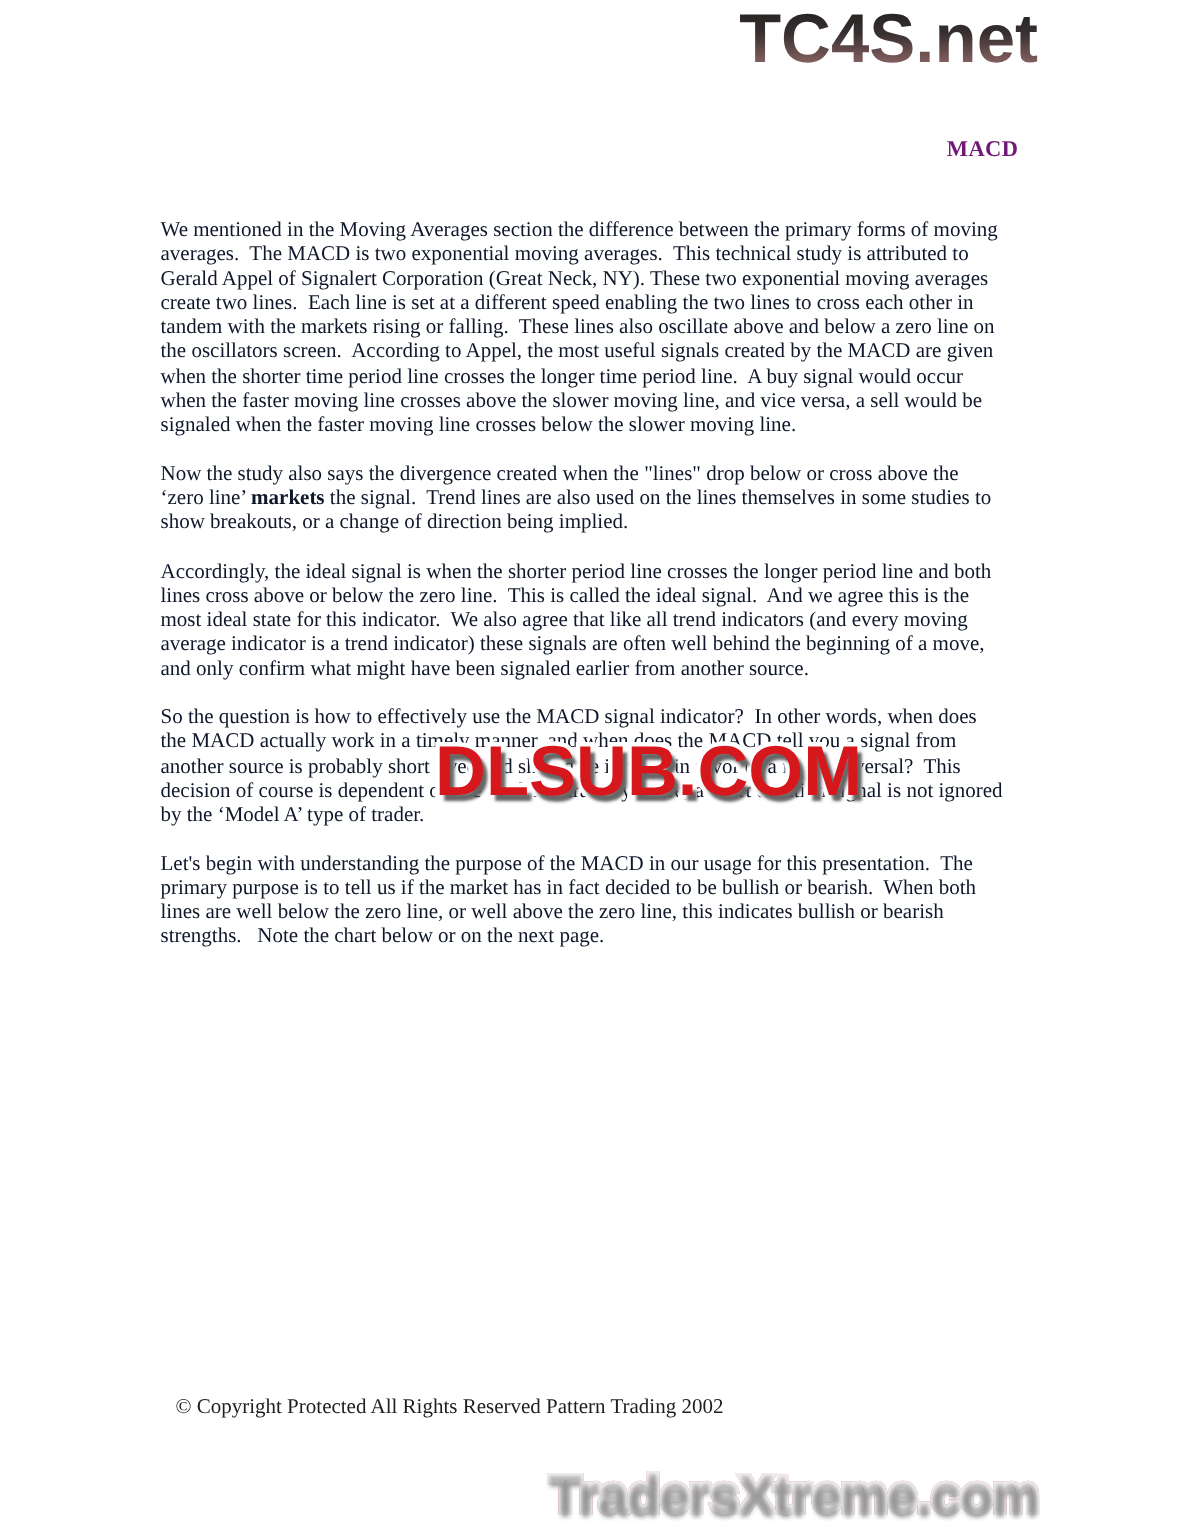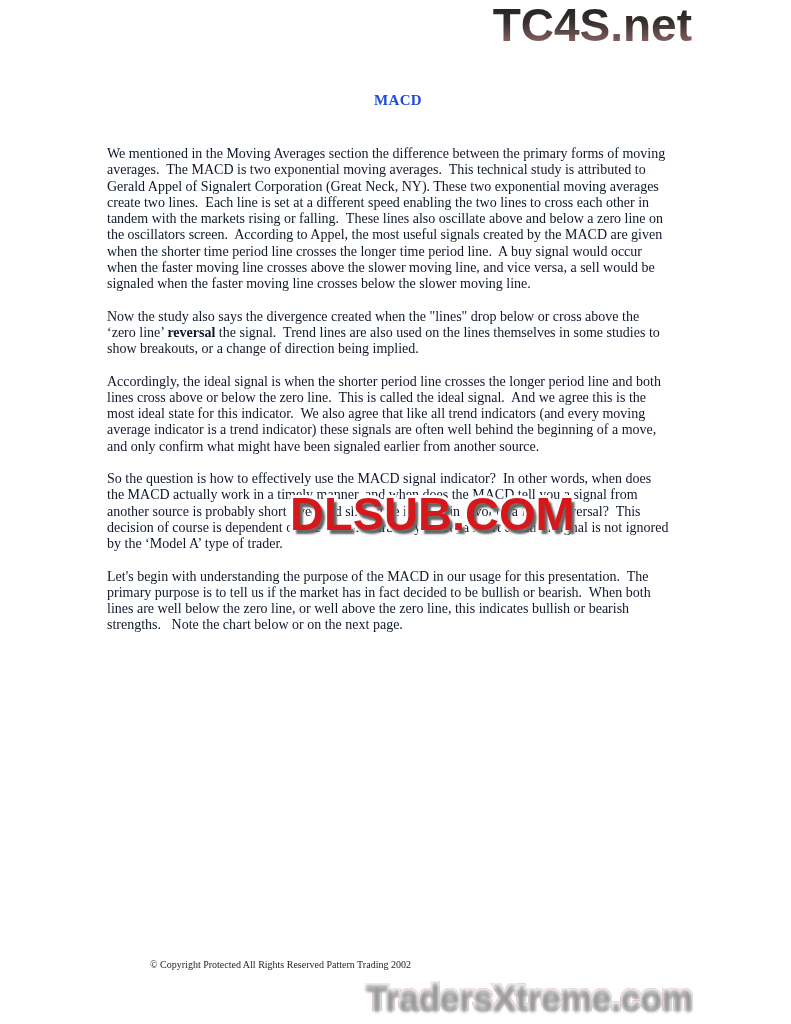--- a/index.html
+++ b/index.html
@@ -33,24 +33,24 @@
     }
   }
 
   
   .doc-title {
     position: absolute;
     top: 92px;
     left: 117px;
     width: 562px;
     margin: 0;
-    text-align: center;
+    text-align: right;
     font-size: 15px;
     font-weight: bold;
-    color: #1d4ed8;
+    color: #701a75;
     letter-spacing: 0.3px;
   }
 
   
   .body-text {
     position: absolute;
     top: 146px;
     left: 107px;
     width: 563px;
     font-size: 14px;
@@ -75,24 +75,23 @@
     -webkit-text-stroke: 6px #ffffff;
     paint-order: stroke fill;
     text-shadow: 3px 4px 2px rgba(75, 75, 75, 0.85);
     margin-left: 38px;
   }
 
   
   .copyright {
     position: absolute;
     left: 117px;
-    top: 959px;
-    font-size: 10px;
+    top: 931px;
+    font-size: 14px;
     color: #1e1e1e;
-    margin-left: 33px;
   }
 
   
   .tx-logo {
     position: absolute;
     top: 977px;
     right: 3px;
     font-family: "Liberation Sans", sans-serif;
     font-weight: bold;
     font-size: 35px;
@@ -116,21 +115,21 @@
 
 <div class="page">
 
   <div class="tc4s-logo">TC4S.net</div>
 
   <h1 class="doc-title">MACD</h1>
 
   <div class="body-text">
     <p>We mentioned in the Moving Averages section the difference between the primary forms of moving averages.  The MACD is two exponential moving averages.  This technical study is attributed to Gerald Appel of Signalert Corporation (Great Neck, NY). These two exponential moving averages create two lines.  Each line is set at a different speed enabling the two lines to cross each other in tandem with the markets rising or falling.  These lines also oscillate above and below a zero line on the oscillators screen.  According to Appel, the most useful signals created by the MACD are given when the shorter time period line crosses the longer time period line.  A buy signal would occur when the faster moving line crosses above the slower moving line, and vice versa, a sell would be signaled when the faster moving line crosses below the slower moving line.</p>
 
-    <p><span>Now the study also says the divergence created when the "lines" drop below or cross above the ‘zero line’ </span><b>reversal</b><span> the signal.  Trend lines are also used on the lines themselves in some studies to show breakouts, or a change of direction being implied.</span></p>
+    <p><span>Now the study also says the divergence created when the "lines" drop below or cross above the ‘zero line’ </span><b>markets</b><span> the signal.  Trend lines are also used on the lines themselves in some studies to show breakouts, or a change of direction being implied.</span></p>
 
     <p>Accordingly, the ideal signal is when the shorter period line crosses the longer period line and both lines cross above or below the zero line.  This is called the ideal signal.  And we agree this is the most ideal state for this indicator.  We also agree that like all trend indicators (and every moving average indicator is a trend indicator) these signals are often well behind the beginning of a move, and only confirm what might have been signaled earlier from another source.</p>
 
     <p>So the question is how to effectively use the MACD signal indicator?  In other words, when does the MACD actually work in a timely manner, and when does the MACD tell you a signal from another source is probably short lived and should be ignored in favor of a future reversal?  This decision of course is dependent on the model of trader you are; a short duration signal is not ignored by the ‘Model A’ type of trader.</p>
 
     <p>Let's begin with understanding the purpose of the MACD in our usage for this presentation.  The primary purpose is to tell us if the market has in fact decided to be bullish or bearish.  When both lines are well below the zero line, or well above the zero line, this indicates bullish or bearish strengths.   Note the chart below or on the next page.</p>
   </div>
 
   <div class="watermark">DLSUB.COM</div>
 

